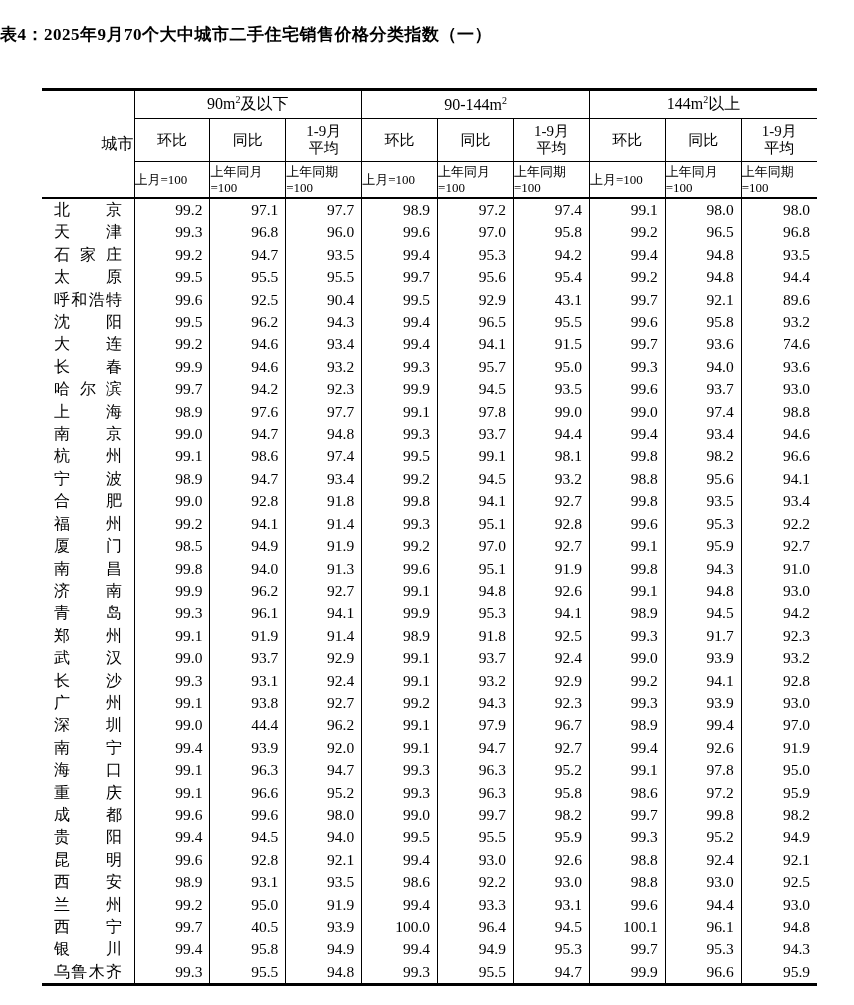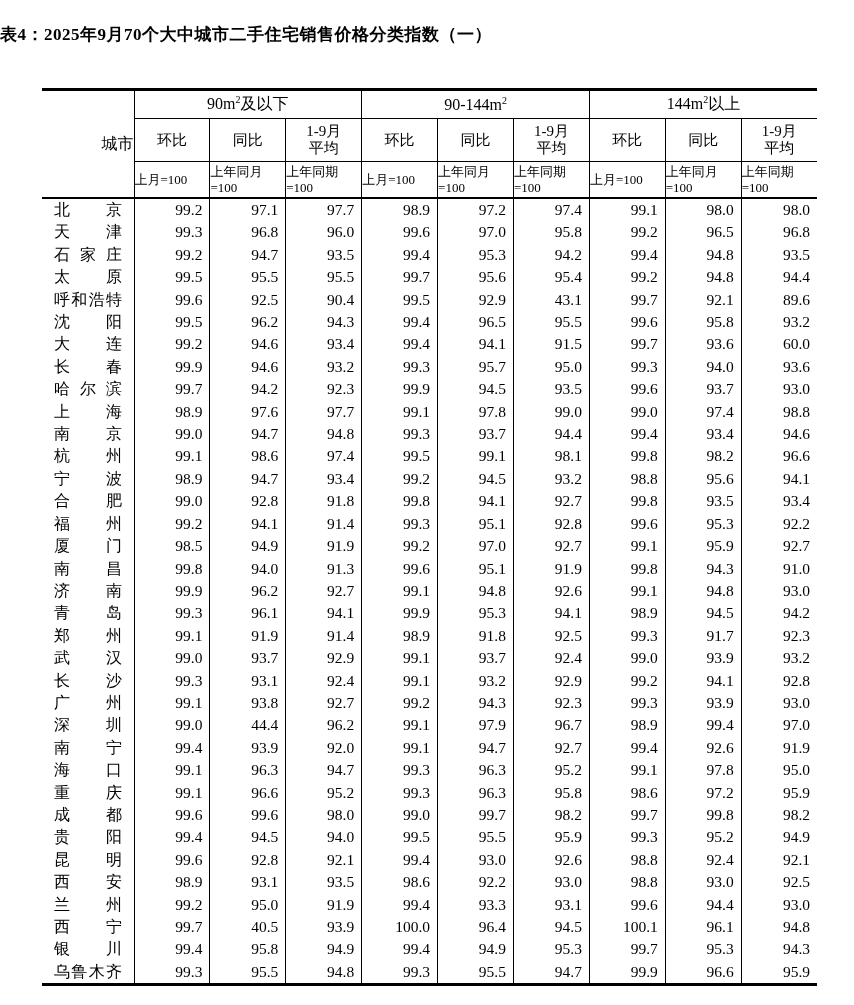--- a/index.html
+++ b/index.html
@@ -295,21 +295,21 @@
               </span>
             </td>
             <td class="num">99.2</td>
             <td class="num">94.6</td>
             <td class="num">93.4</td>
             <td class="num">99.4</td>
             <td class="num">94.1</td>
             <td class="num">91.5</td>
             <td class="num">99.7</td>
             <td class="num">93.6</td>
-            <td class="num">60.0</td>
+            <td class="num">74.6</td>
           </tr>
           <tr>
             <td class="city">
               <span class="city-inner">
                 <span>长</span>
                 <span>春</span>
               </span>
             </td>
             <td class="num">99.9</td>
             <td class="num">94.6</td>

